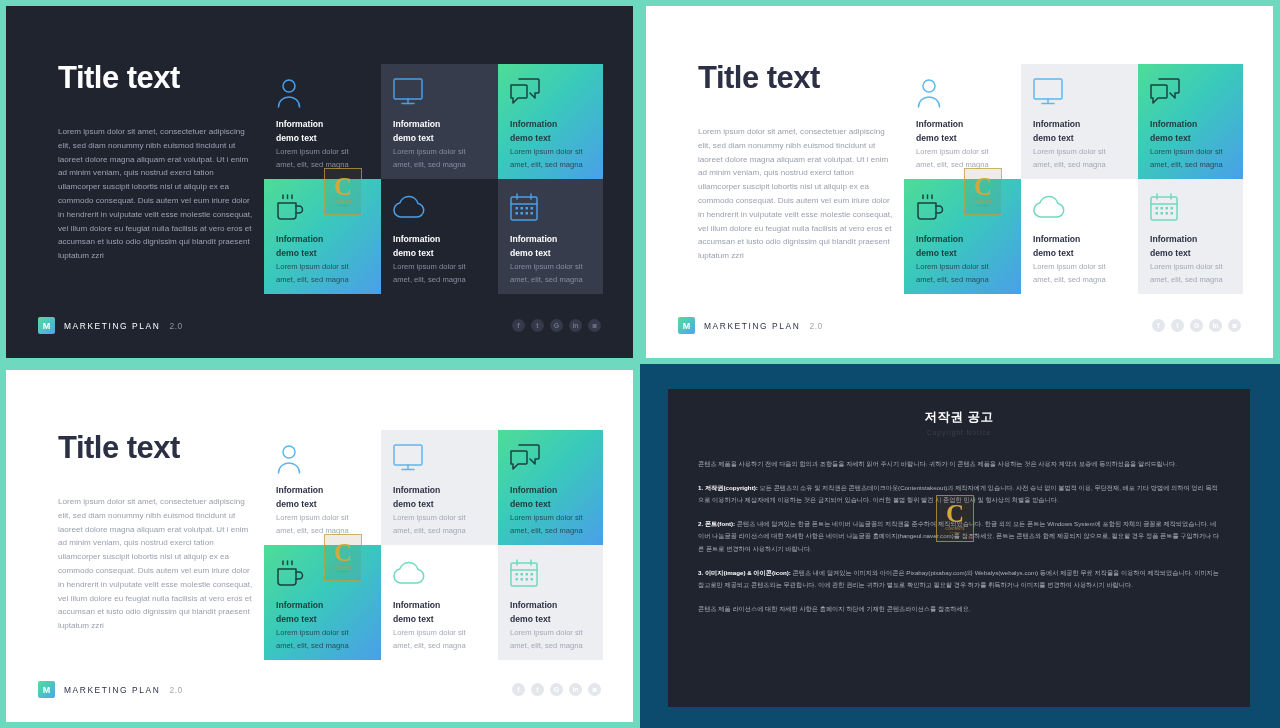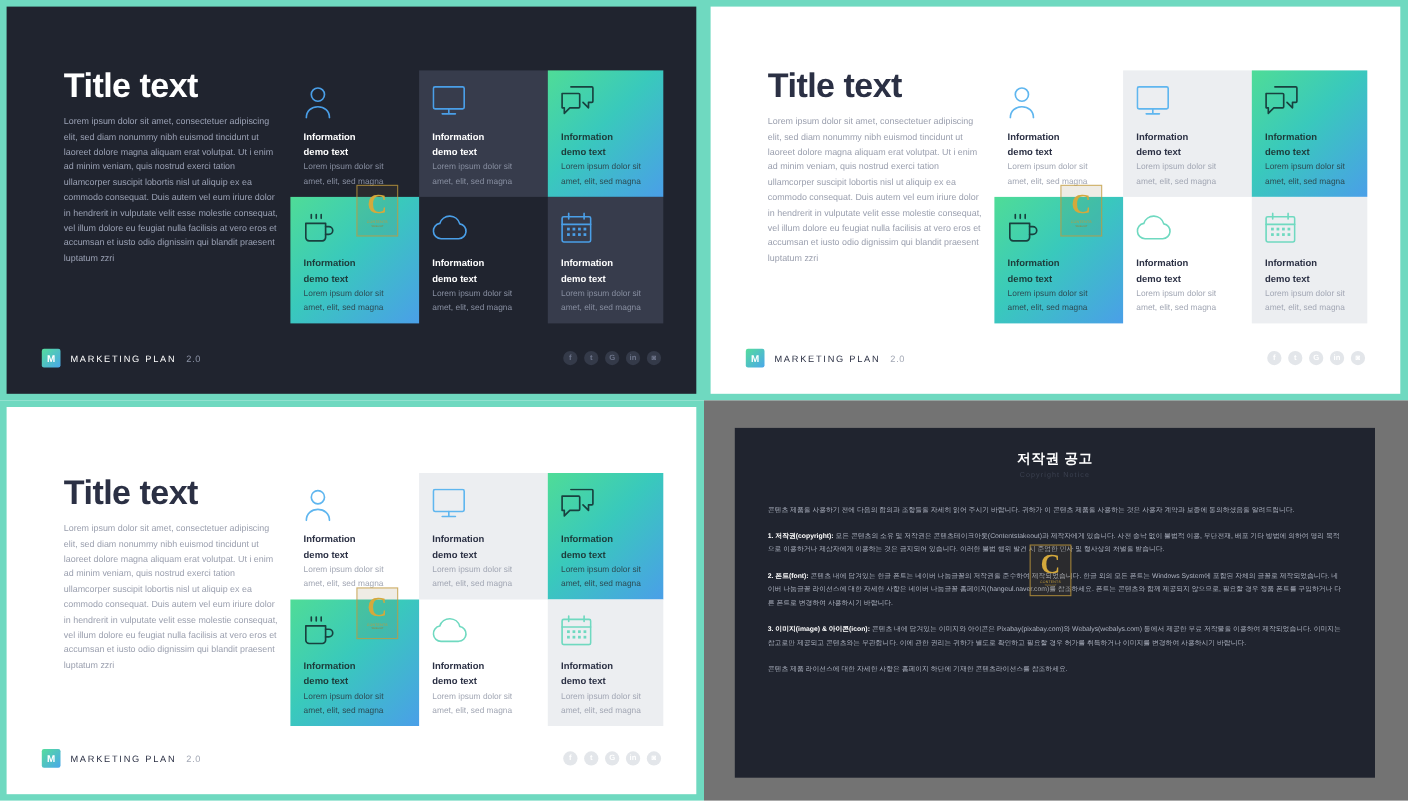--- a/index.html
+++ b/index.html
@@ -10,32 +10,32 @@
     overflow: hidden;
   }
   .page { position: relative; width: 1280px; height: 588px; display: grid;
           grid-template-columns: 640px 640px; grid-template-rows: 364px 364px; border-radius: 19px; }
 
   
   .quad { position: relative; width: 640px; height: 364px; }
   .q-dark   { background: #6fd9c0; padding: 6px 7px 6px 6px; }
   .q-light1 { background: #6fd9c0; padding: 6px 7px 6px 6px; }
   .q-light2 { background: #6fd9c0; padding: 6px 7px 6px 6px; }
-  .q-copy   { background: #737373; padding: 18px; }
+  .q-copy   { background: #0c4a6e; padding: 18px; }
 
   .slide { position: relative; width: 100%; height: 100%; overflow: hidden; }
   .slide.dark  { background: #20242f; }
   .slide.light { background: #ffffff; }
 
   
   .left { position: absolute; left: 52px; top: 56px; width: 195px; }
   .title { font-size: 31px; font-weight: bold; letter-spacing: -0.5px; line-height: 1; }
   .dark .title  { color: #ffffff; }
   .light .title { color: #2b3044; }
-  .body-copy { margin-top: 11px; font-size: 8.1px; line-height: 13.8px; }
+  .body-copy { margin-top: 32px; font-size: 8.1px; line-height: 13.8px; }
   .dark .body-copy  { color: #9aa1b4; }
   .light .body-copy { color: #9a9fae; }
 
   
   .grid { position: absolute; left: 258px; top: 58px;
           display: grid; grid-template-columns: 117px 117px 105px;
           grid-auto-rows: 115px; column-gap: 0px; row-gap: 0px; }
   .card { position: relative; padding: 14px 12px 10px 12px; }
   .card.plain-d { background: transparent; }
   .card.soft-d  { background: #373c4c; }

